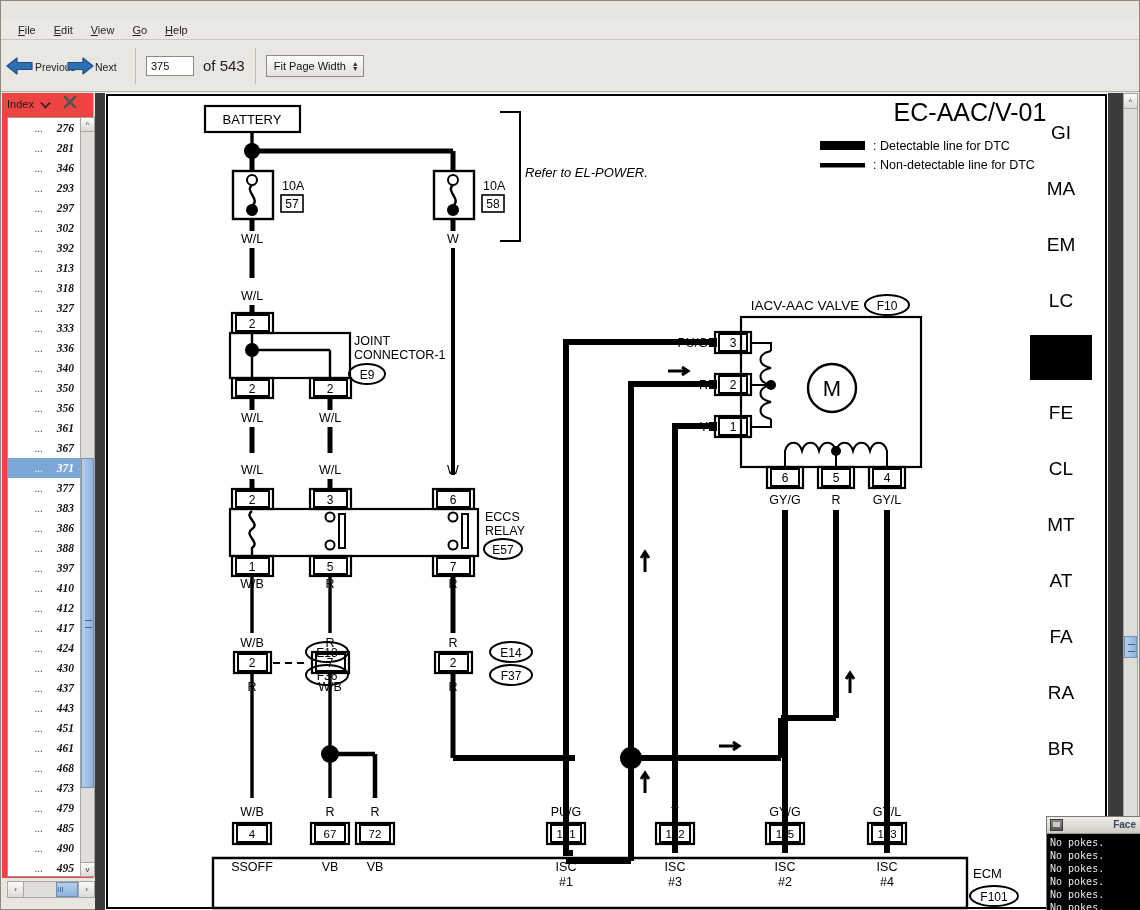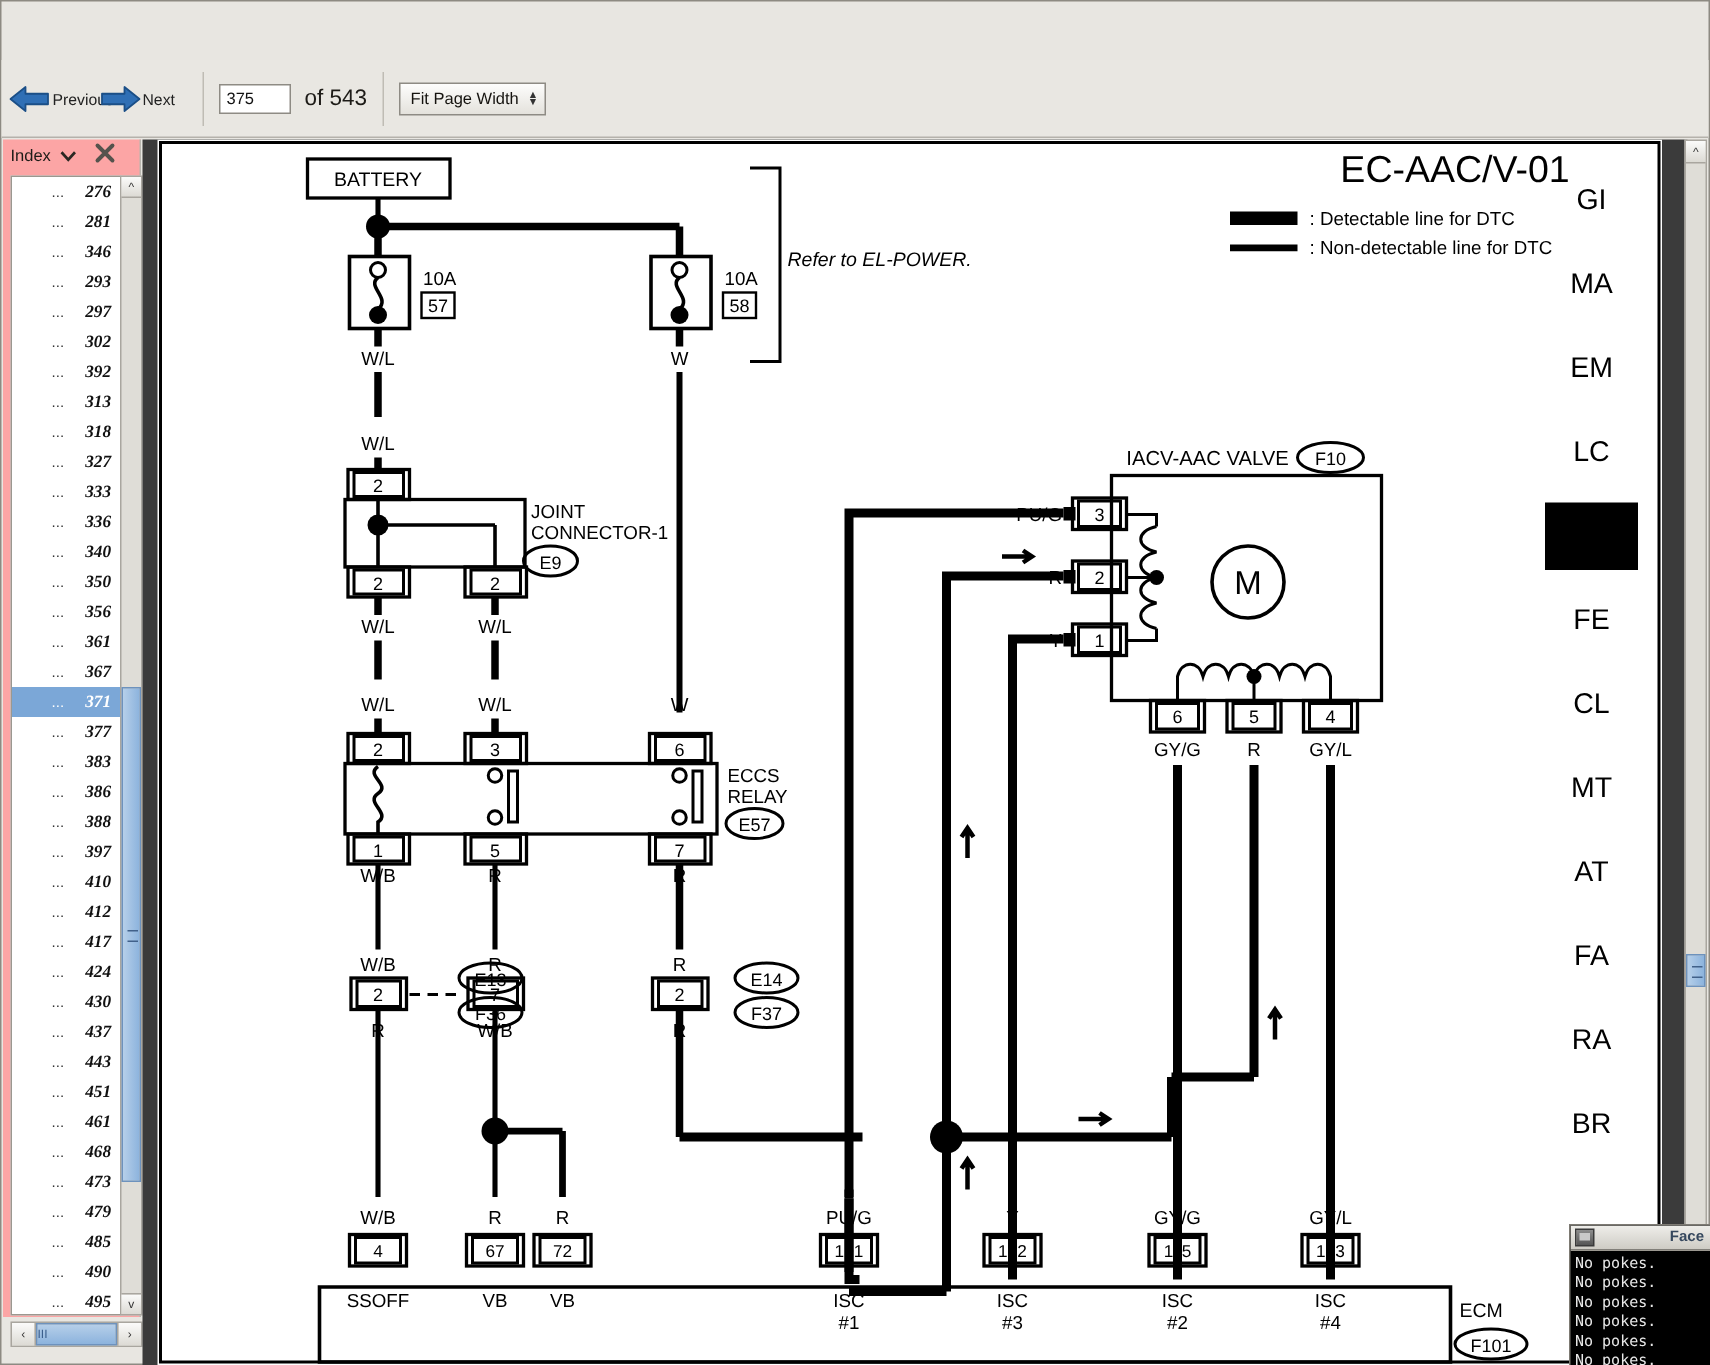--- a/index.html
+++ b/index.html
@@ -48,21 +48,21 @@
     box-sizing:border-box;font-size:11px;color:#111;padding:2px 4px;
     font-family:"Liberation Sans",sans-serif;}
   .ofpages{font-size:15px;color:#1d1b17;margin-left:9px;}
   .zoomsel{height:22px;min-width:98px;background:linear-gradient(#fdfdfc,#e4e2dc);
     border:1px solid #8e8b84;box-sizing:border-box;display:flex;align-items:center;
     padding:0 2px 0 7px;font-size:11px;color:#15130f;gap:6px;}
   .spin{display:flex;flex-direction:column;line-height:5px;font-size:7px;color:#333;}
 
   
   .sidebar{position:absolute;left:1px;top:92px;width:92px;height:785px;
-    background:#fca5a5;border-right:1px solid #b8b5ae;box-sizing:border-box;}
+    background:#ef4444;border-right:1px solid #b8b5ae;box-sizing:border-box;}
   .sb-head{height:22px;display:flex;align-items:center;padding:0 5px;gap:6px;}
   .sb-head .ttl{font-size:11px;color:#1d1b17;}
   .sb-list{position:absolute;left:5px;top:24px;width:74px;height:760px;
     background:#fff;border:1px solid #9b9890;box-sizing:border-box;overflow:hidden;}
   .sb-row{height:20px;display:flex;align-items:center;justify-content:flex-end;
     padding-right:6px;gap:0;font-size:11.5px;font-style:italic;color:#111;
     font-family:"Liberation Serif",serif;font-weight:bold;}
   .sb-row .dots{margin-right:14px;font-style:normal;font-weight:normal;color:#333;
     font-family:"Liberation Sans",sans-serif;font-size:10px;}
   .sb-row.sel{background:#7ba7d7;color:#fff;}
@@ -78,21 +78,21 @@
     box-sizing:border-box;}
   .sb-thumb .grip{position:absolute;left:3px;top:50%;margin-top:-3px;width:7px;height:6px;
     border-top:1px solid #41618a;border-bottom:1px solid #41618a;}
   .sb-hscroll{position:absolute;left:5px;top:788px;width:88px;height:17px;
     background:#dfddd7;border:1px solid #a9a69f;box-sizing:border-box;display:flex;}
   .hs-arrow{width:16px;height:15px;background:linear-gradient(#fbfbfa,#dcdad4);
     border-right:1px solid #a9a69f;box-sizing:border-box;font-size:8px;
     text-align:center;line-height:15px;color:#333;}
   .hs-arrow.r{border-right:none;border-left:1px solid #a9a69f;}
   .hs-thumb{flex:1;background:linear-gradient(#b6cfe9,#8cb3dd);border:1px solid #6d92bd;
-    box-sizing:border-box;font-size:8px;color:#3a5e8c;line-height:13px;}
+    box-sizing:border-box;font-size:8px;color:#3a5e8c;line-height:13px;margin-left:32px;}
 
   
   .pageview{position:absolute;left:94px;top:92px;width:1030px;height:817px;
     background:#3b3b3b;box-sizing:border-box;overflow:hidden;}
   .paper{position:absolute;left:10px;top:0px;width:1003px;height:817px;background:#fff;}
   .vscroll{position:absolute;right:1px;top:92px;width:15px;height:817px;
     background:#dfddd7;border:1px solid #a9a69f;box-sizing:border-box;}
   .vs-arrow{width:13px;height:15px;background:linear-gradient(#fbfbfa,#dcdad4);
     border-bottom:1px solid #a9a69f;box-sizing:border-box;font-size:8px;
     text-align:center;line-height:15px;color:#333;}
@@ -115,20 +115,27 @@
 
   
   svg text{font-family:"Liberation Sans", sans-serif;fill:#000;}
 </style>
 </head>
 <body>
 
 <div class="app">
 
 
+  <div class="menubar">
+    <div class="menu-item"><u>F</u><span>ile</span></div>
+    <div class="menu-item"><u>E</u><span>dit</span></div>
+    <div class="menu-item"><u>V</u><span>iew</span></div>
+    <div class="menu-item"><u>G</u><span>o</span></div>
+    <div class="menu-item"><u>H</u><span>elp</span></div>
+  </div>
 
   <div class="toolbar">
     <div style="width:4px"></div>
     <div class="tb-btn">
       <span>
         <svg class="arrow-svg" width="30" height="22" viewBox="0 0 30 22">
           <path d="M2 11 L12 3 L12 7.5 L27 7.5 L27 14.5 L12 14.5 L12 19 Z" fill="#2f6fb5" stroke="#1b4f87" stroke-width="1.2" stroke-linejoin="round"></path>
         </svg>
       </span>
       <span class="lbl">Previous</span>

